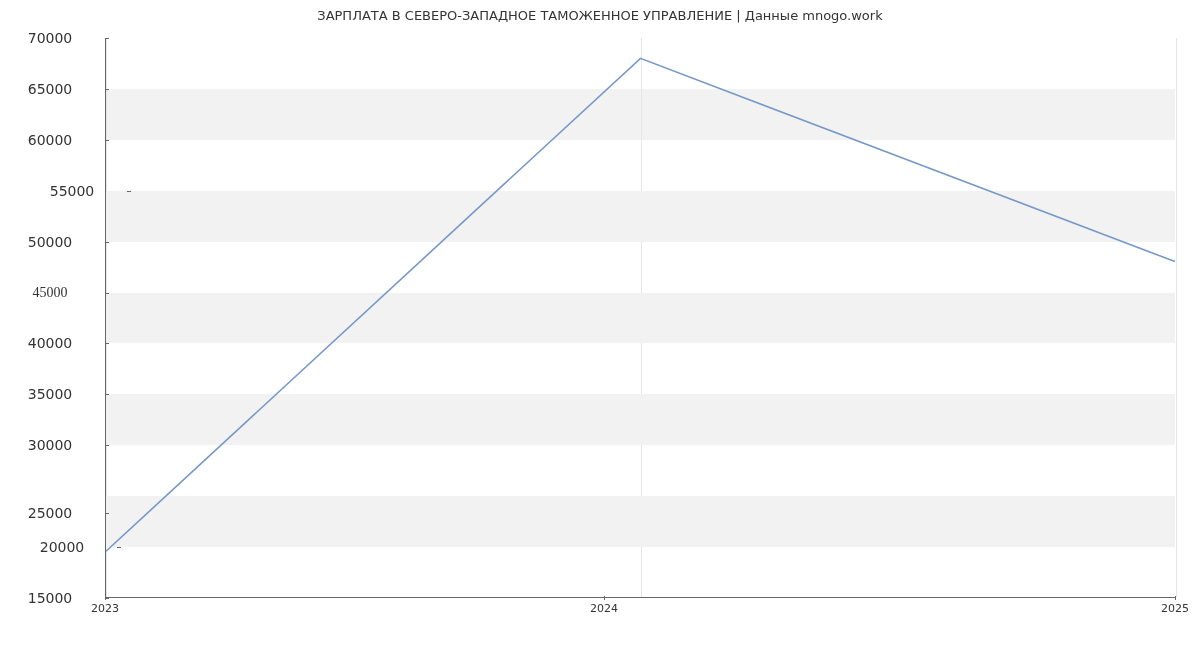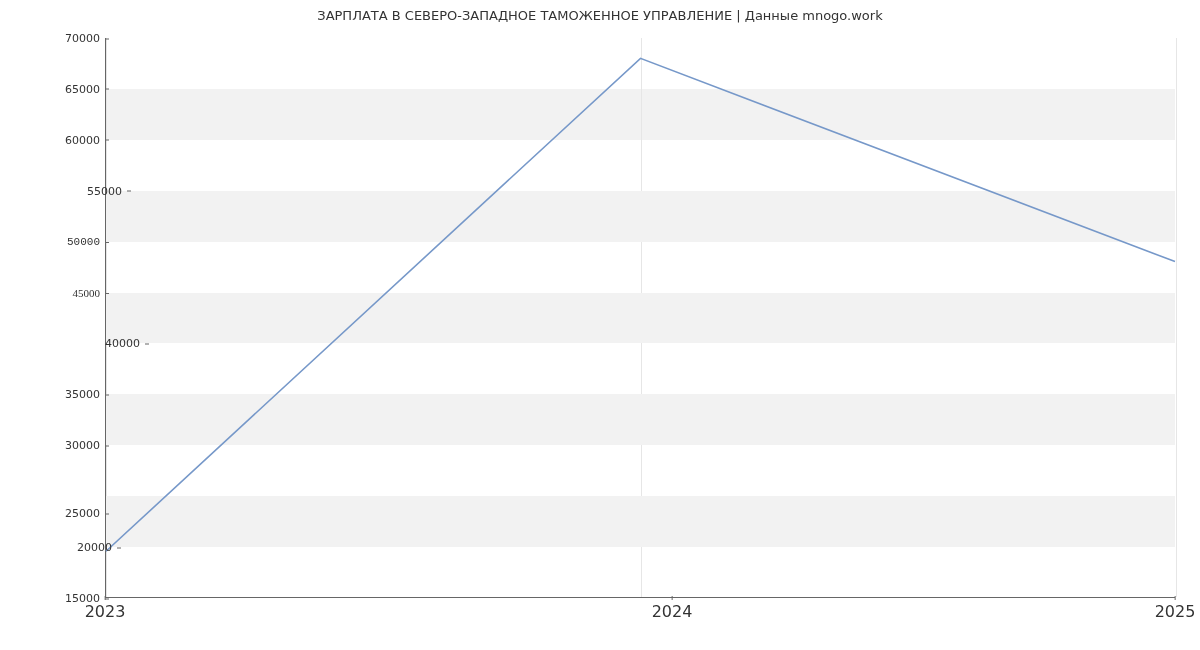--- a/index.html
+++ b/index.html
@@ -46,38 +46,38 @@
     position: absolute;
     top: 0;
     width: 0;
     height: 100%;
     border-left: 1px solid #e6e6e6;
   }
   .ytick {
     position: absolute;
     left: 0;
     width: 100px;
-    text-align: right;
+    text-align: center;
     transform: translateY(-50%);
-    font-size: 11px;
+    font-size: 14px;
     color: #333333;
   }
   .ytick .tickmark {
     position: absolute;
     right: -9px;
     top: 50%;
     width: 4px;
     height: 0;
     border-top: 1px solid #666666;
   }
   .xtick {
     position: absolute;
     top: 602px;
     transform: translateX(-50%);
-    font-size: 16px;
+    font-size: 11px;
     color: #333333;
     text-align: right;
   }
   .xtick .tickmark {
     position: absolute;
     left: 50%;
     top: -6px;
     height: 4px;
     width: 0;
     border-left: 1px solid #666666;
@@ -115,26 +115,26 @@
         <polyline points="0,514.1818181818182 535,20.36363636363637 1070,224" style="stroke: rgb(118, 152, 201);"></polyline>
       </svg>
   </div>
 
   <div id="yticks">
       <div class="ytick" style="top: 598px;">15000<span class="tickmark"></span></div>
       <div class="ytick" style="top: 547.091px; margin-left: 12px;">20000<span class="tickmark"></span></div>
       <div class="ytick" style="top: 513px;">25000<span class="tickmark"></span></div>
       <div class="ytick" style="top: 445.273px;">30000<span class="tickmark"></span></div>
       <div class="ytick" style="top: 394.364px;">35000<span class="tickmark"></span></div>
-      <div class="ytick" style="top: 343.455px; padding-left: 40px;">40000<span class="tickmark"></span></div>
+      <div class="ytick" style="top: 343.455px;">40000<span class="tickmark"></span></div>
       <div class="ytick" style="top: 292.545px; font-family: Liberation Serif, serif;">45000<span class="tickmark"></span></div>
-      <div class="ytick" style="top: 241.636px; font-family: Liberation Mono, monospace;">50000<span class="tickmark"></span></div>
+      <div class="ytick" style="top: 241.636px;">50000<span class="tickmark"></span></div>
       <div class="ytick" style="top: 190.727px; margin-left: 22px;">55000<span class="tickmark"></span></div>
       <div class="ytick" style="top: 139.818px;">60000<span class="tickmark"></span></div>
       <div class="ytick" style="top: 88.9091px;">65000<span class="tickmark"></span></div>
       <div class="ytick" style="top: 38px;">70000<span class="tickmark"></span></div>
     </div>
   <div id="xticks">
       <div class="xtick" style="left: 105px;">2023<span class="tickmark"></span></div>
-      <div class="xtick" style="left: 672px;">2024<span class="tickmark"></span></div>
+      <div class="xtick" style="left: 604px;">2024<span class="tickmark"></span></div>
       <div class="xtick" style="left: 1175px;">2025<span class="tickmark"></span></div>
     </div>
 </div>
 
 </body></html>

